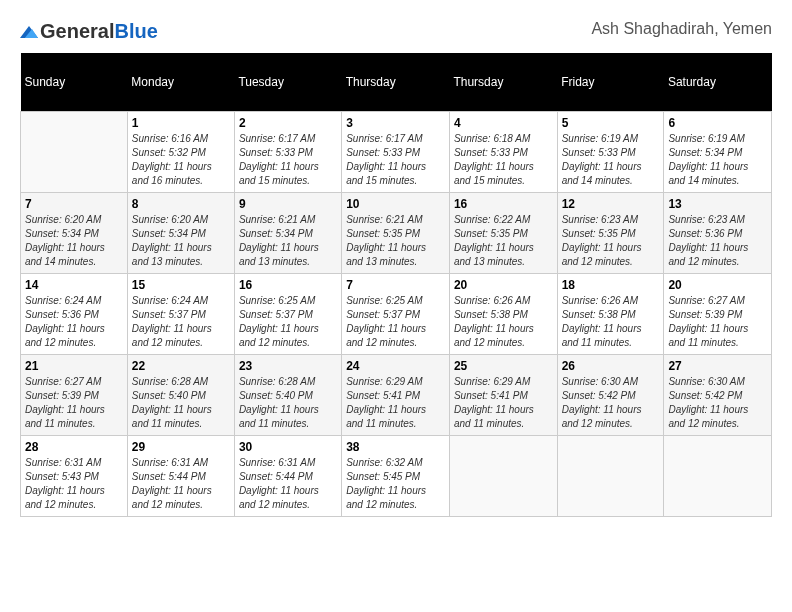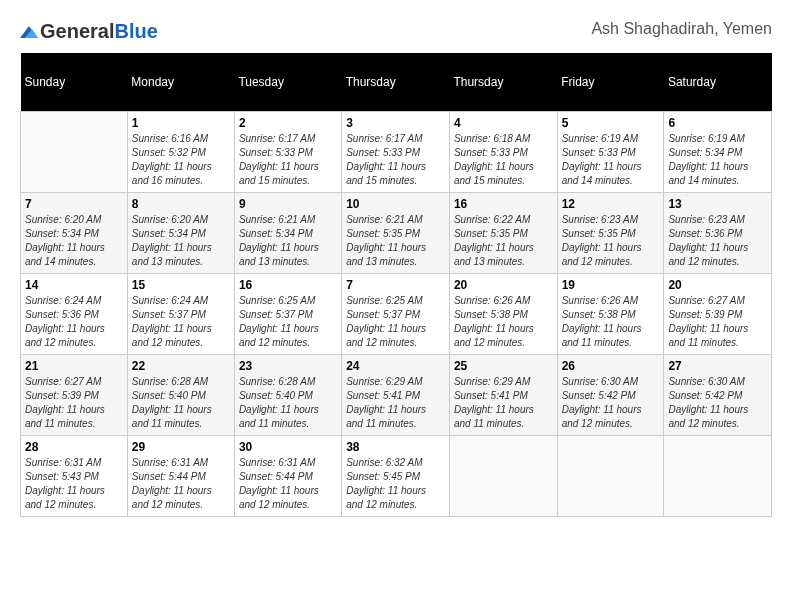--- a/index.html
+++ b/index.html
@@ -191,21 +191,21 @@
           </td>
           <td>
             <span class="day-num">7</span>
             <div class="day-info">Sunrise: 6:25 AM<br>Sunset: 5:37 PM<br>Daylight: 11 hours<br>and 12 minutes.</div>
           </td>
           <td>
             <span class="day-num">20</span>
             <div class="day-info">Sunrise: 6:26 AM<br>Sunset: 5:38 PM<br>Daylight: 11 hours<br>and 12 minutes.</div>
           </td>
           <td>
-            <span class="day-num">19</span>
+            <span class="day-num">18</span>
             <div class="day-info">Sunrise: 6:26 AM<br>Sunset: 5:38 PM<br>Daylight: 11 hours<br>and 11 minutes.</div>
           </td>
           <td>
             <span class="day-num">20</span>
             <div class="day-info">Sunrise: 6:27 AM<br>Sunset: 5:39 PM<br>Daylight: 11 hours<br>and 11 minutes.</div>
           </td>
         </tr>
         <tr>
           <td>
             <span class="day-num">21</span>

